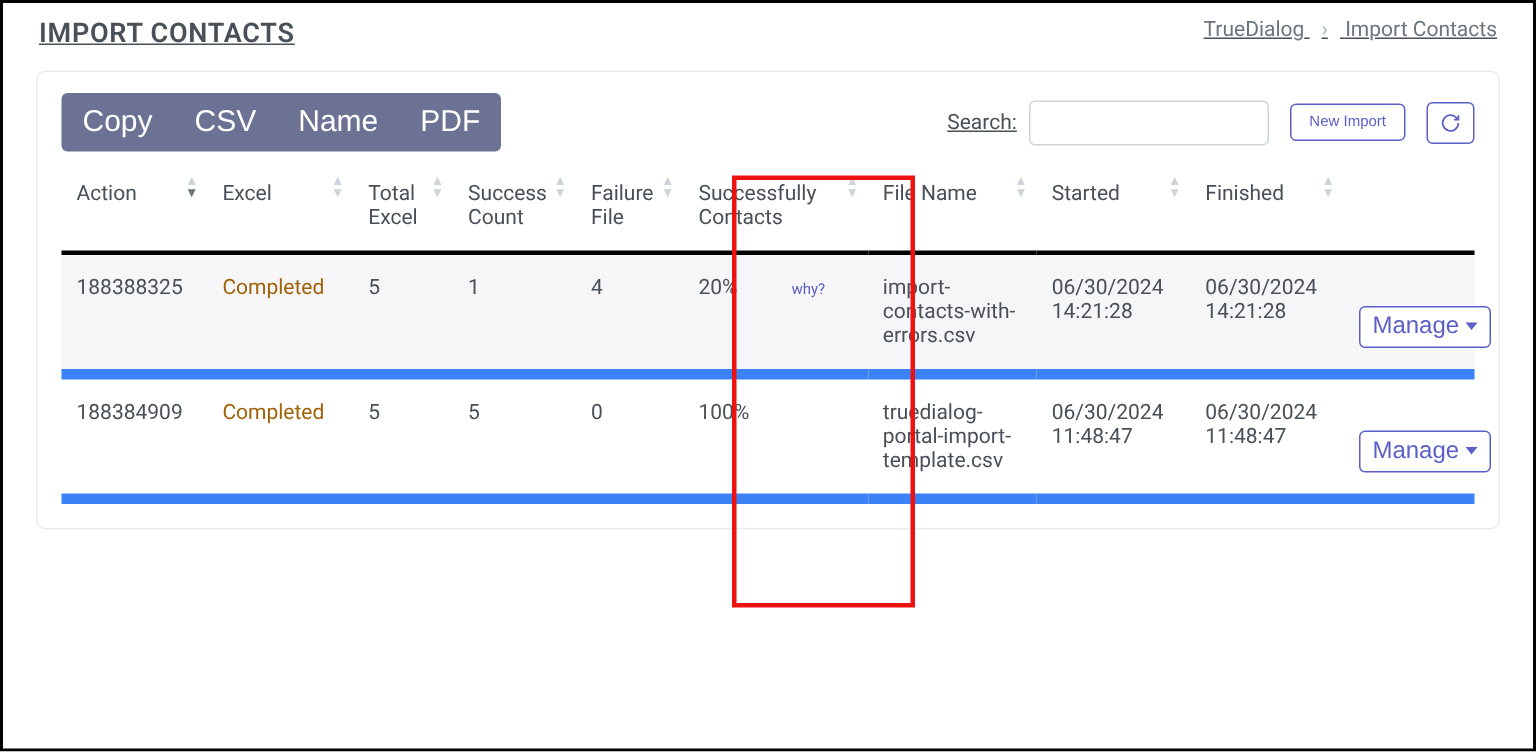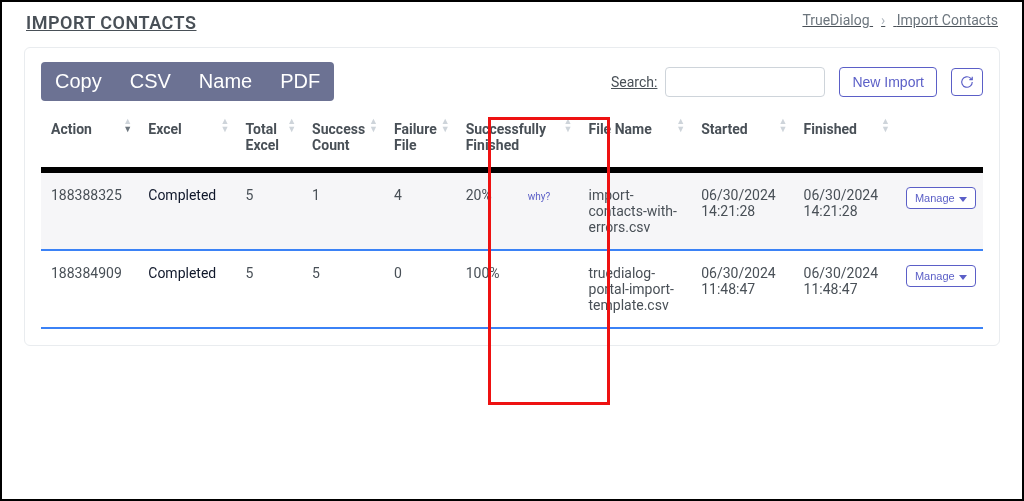--- a/index.html
+++ b/index.html
@@ -79,74 +79,75 @@
     padding: 6px 8px;
     width: 160px;
     font-size: 14px;
   }
   .btn-outline {
     border: 1px solid #5b5fc7;
     color: #5b5fc7;
     background: #fff;
     border-radius: 4px;
     padding: 6px 12px;
-    font-size: 14px;
+    font-size: 10px;
     cursor: pointer;
   }
   .btn-outline.icon {
     padding: 6px 8px;
     display:flex;align-items:center;justify-content:center;
   }
   table {
     width: 100%;
     border-collapse: collapse;
     table-layout: fixed;
   }
   thead th {
     text-align: left;
     color: #495057;
-    font-weight: 700;
+    font-weight: 400;
     padding: 10px 10px 14px 10px;
-    border-bottom: 6px solid #000000;
+    border-bottom: 3px solid #000000;
     vertical-align: top;
     position: relative;
   }
   .sort-arrows {
     position: absolute;
     right: 6px;
     top: 6px;
     font-size: 9px;
     line-height: 8px;
     color: #ced4da;
     text-align:center;
   }
   .sort-arrows .down.active { color:#6c757d; }
   tbody td {
     padding: 14px 10px;
     vertical-align: top;
-    border-bottom: 2px solid #3b82f6;
+    border-bottom: 7px solid #3b82f6;
     color:#495057;
   }
   tbody tr.alt { background: #f6f6f8; }
-  .link { color:#0f172a; }
+  .link { color:#a16207; }
   .why {
     color:#5b5fc7;
     font-size: 10px;
     margin-left: 36px;
     cursor:pointer;
   }
   .manage-btn {
     border: 1px solid #5b5fc7;
     color:#5b5fc7;
     background:#fff;
     border-radius: 4px;
     padding: 4px 8px;
-    font-size: 11px;
+    font-size: 16px;
     cursor:pointer;
     white-space: nowrap;
+    margin-top: 20px;
   }
   .caret-down {
     display:inline-block;
     margin-left:4px;
     border-left:4px solid transparent;
     border-right:4px solid transparent;
     border-top:5px solid #5b5fc7;
     vertical-align: middle;
   }
   .panel-footer {
@@ -235,21 +236,21 @@
           <col class="col-finished">
           <col class="col-manage">
       </colgroup>
       <thead>
         <tr>
           <th><span>Action</span><span class="sort-arrows"><span>▲</span><br><span class="down active">▼</span></span></th>
           <th><span>Excel</span><span class="sort-arrows"><span>▲</span><br><span class="down">▼</span></span></th>
           <th><span>Total Excel</span><span class="sort-arrows"><span>▲</span><br><span class="down">▼</span></span></th>
           <th><span>Success Count</span><span class="sort-arrows"><span>▲</span><br><span class="down">▼</span></span></th>
           <th><span>Failure File</span><span class="sort-arrows"><span>▲</span><br><span class="down">▼</span></span></th>
-          <th><span>Successfully Finished</span><span class="sort-arrows"><span>▲</span><br><span class="down">▼</span></span></th>
+          <th><span>Successfully Contacts</span><span class="sort-arrows"><span>▲</span><br><span class="down">▼</span></span></th>
           <th><span>File Name</span><span class="sort-arrows"><span>▲</span><br><span class="down">▼</span></span></th>
           <th><span>Started</span><span class="sort-arrows"><span>▲</span><br><span class="down">▼</span></span></th>
           <th><span>Finished</span><span class="sort-arrows"><span>▲</span><br><span class="down">▼</span></span></th>
           <th></th>
         </tr>
       </thead>
       <tbody>
         <tr class="alt">
           <td>188388325</td>
           <td class="link">Completed</td>

